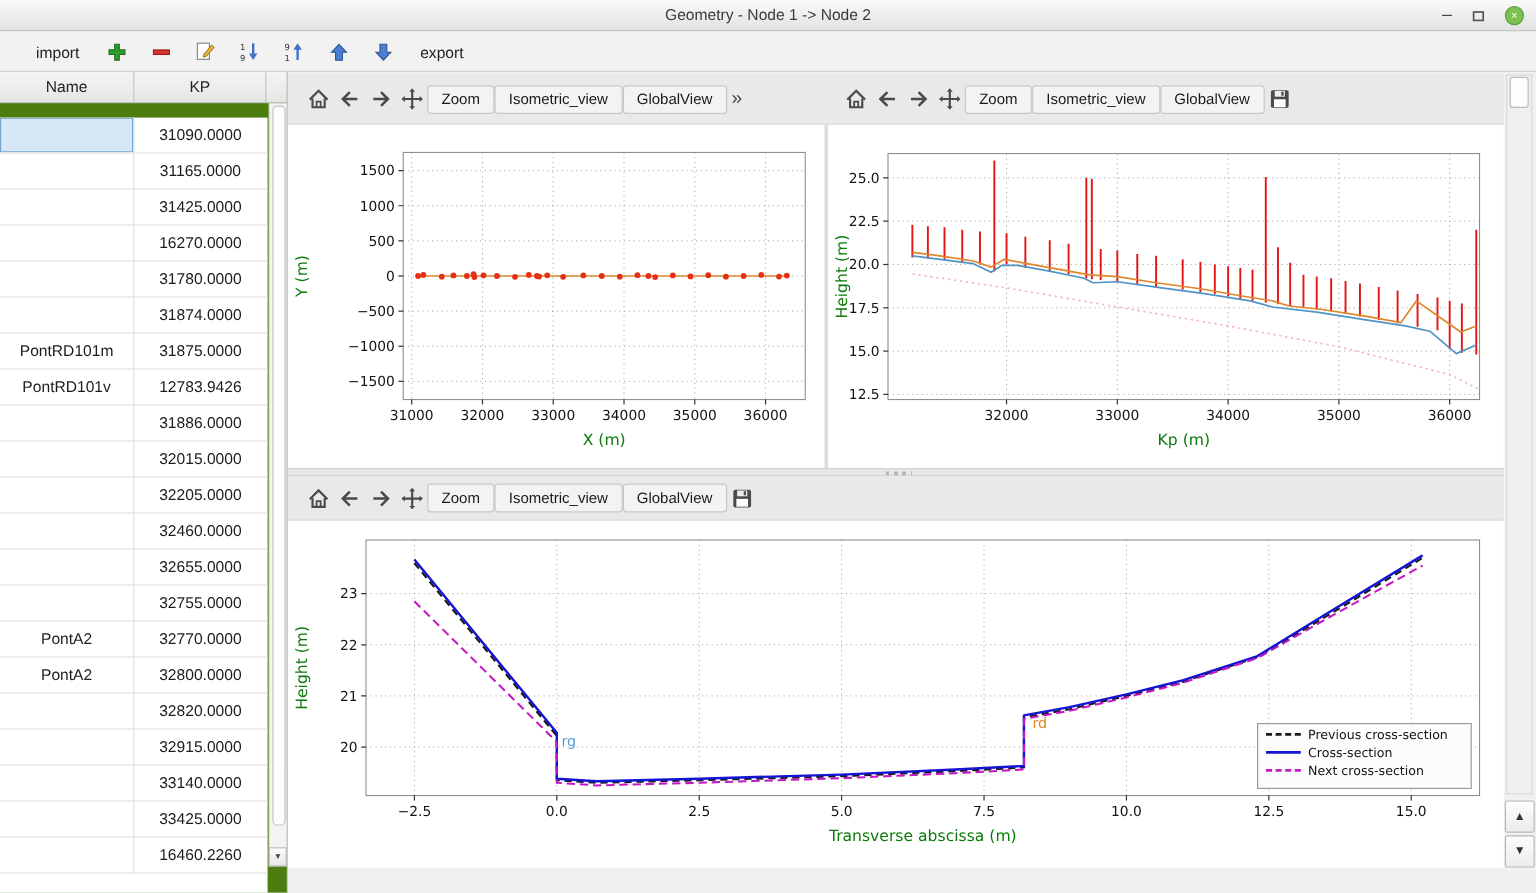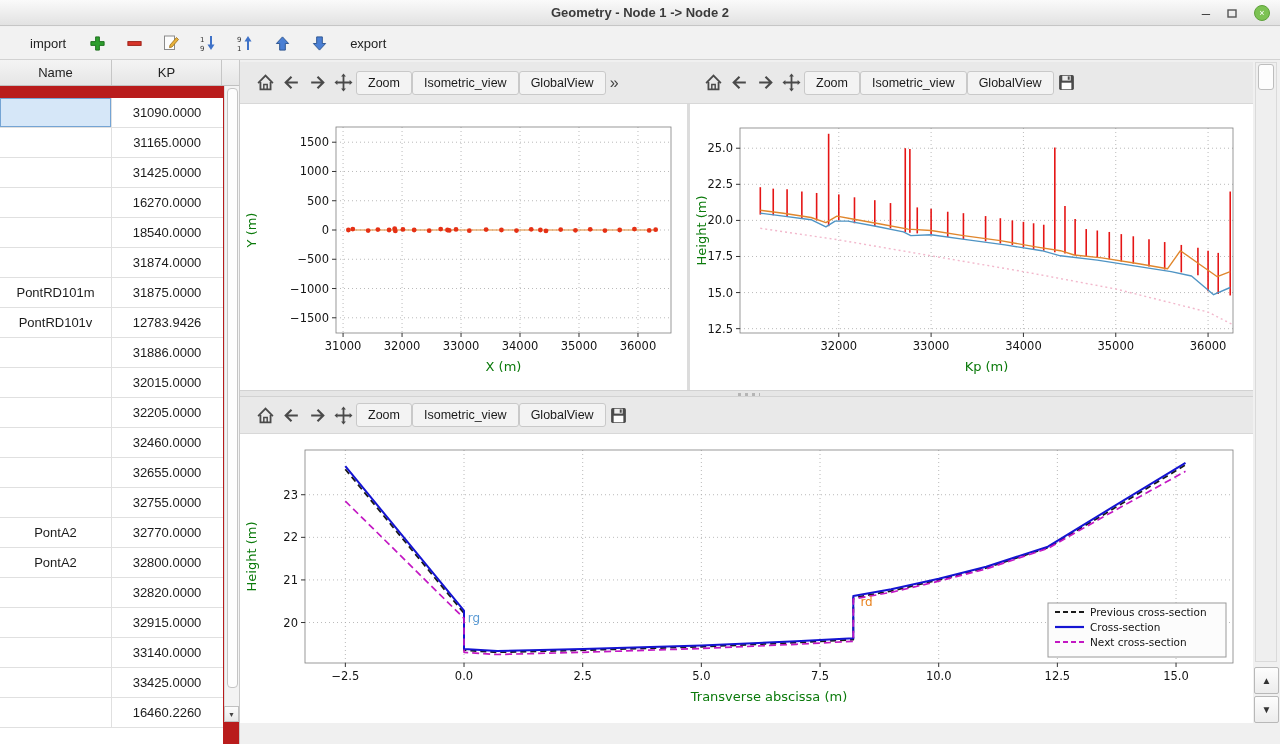--- a/index.html
+++ b/index.html
@@ -2,33 +2,33 @@
 <html><head>
 <meta charset="utf-8">
 <style>
   *{margin:0;padding:0;box-sizing:border-box}
   html,body{width:1280px;height:744px}
   body{font-family:"Liberation Sans",sans-serif;background:#f0f0f0;position:relative;overflow:hidden;color:#1a1a1a}
   svg text{font-family:"DejaVu Sans","Liberation Sans",sans-serif}
 
   
   .titlebar{position:absolute;left:0;top:0;width:1280px;height:26px;background:linear-gradient(#fafafa,#e2e2e2);border-bottom:1px solid #c6c6c6;display:flex;align-items:center;justify-content:center}
-  .title{font-size:13px;font-weight:bold;color:#3a3a3a}
+  .title{font-size:13px;font-weight:normal;color:#3a3a3a}
   .win-controls{position:absolute;right:10px;top:0;height:26px;display:flex;align-items:center;gap:16px}
   .win-btn{background:none;border:none;cursor:default;display:flex;align-items:center;justify-content:center;height:20px}
   .min-glyph{font-size:15px;color:#444;line-height:10px}
   .close-circle{width:16px;height:16px;border-radius:50%;background:#7cc253;border:1px solid #5ea23a;display:flex;align-items:center;justify-content:center;color:#fff;font-size:9px;line-height:9px}
 
   
   .app-toolbar{position:absolute;left:0;top:27px;width:1280px;height:33px;background:#f2f2f2;border-bottom:1px solid #d2d2d2;display:flex;align-items:center;gap:13px;padding:0 24px}
   .tool-text{background:none;border:none;font-size:13px;color:#222;padding:3px 6px}
   .tool-ic{background:none;border:none;width:24px;height:24px;display:flex;align-items:center;justify-content:center}
 
   
-  .left-panel{position:absolute;left:0;top:60px;width:240px;height:684px;background:#b91c1c;border-right:1px solid #c9c9c9}
+  .left-panel{position:absolute;left:0;top:60px;width:240px;height:684px;background:#4d7c0f;border-right:1px solid #c9c9c9}
   .thead{display:flex;height:26px;background:linear-gradient(#f4f4f4,#e6e6e6);border-bottom:1px solid #c0c0c0}
   .th{font-size:13px;color:#222;display:flex;align-items:center;justify-content:center}
   .th.c-name{width:112px;border-right:1px solid #c6c6c6}
   .th.c-kp{width:110px;border-right:1px solid #c6c6c6}
   .tbody{position:absolute;left:0;top:38px;width:223px;height:658px;overflow:hidden;background:#fff}
   .trow{display:flex;height:30px;border-bottom:1px solid #e0e0e0}
   .tcell{font-size:13px;display:flex;align-items:center;justify-content:center;color:#1c1c1c}
   .tcell.c-name{width:112px;border-right:1px solid #e0e0e0}
   .tcell.c-kp{width:110px}
   .tcell.sel{background:#d6e7f8;box-shadow:inset 0 0 0 1px #74a4d4}
@@ -140,21 +140,21 @@
       <div class="trow">
         <div class="tcell c-name"></div>
         <div class="tcell c-kp">31425.0000</div>
       </div>
       <div class="trow">
         <div class="tcell c-name"></div>
         <div class="tcell c-kp">16270.0000</div>
       </div>
       <div class="trow">
         <div class="tcell c-name"></div>
-        <div class="tcell c-kp">18540.0000</div>
+        <div class="tcell c-kp">31780.0000</div>
       </div>
       <div class="trow">
         <div class="tcell c-name"></div>
         <div class="tcell c-kp">31874.0000</div>
       </div>
       <div class="trow">
         <div class="tcell c-name">PontRD101m</div>
         <div class="tcell c-kp">31875.0000</div>
       </div>
       <div class="trow">

